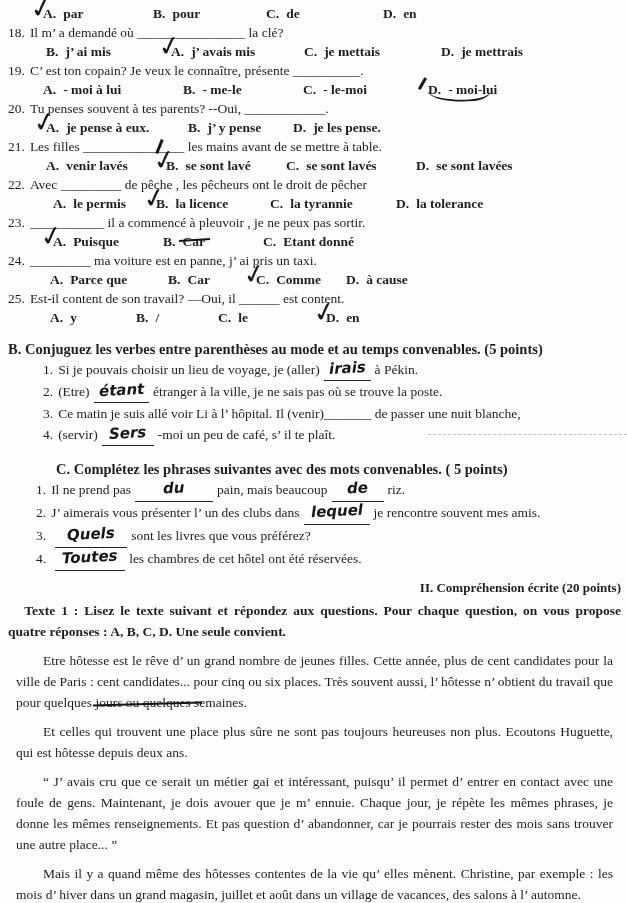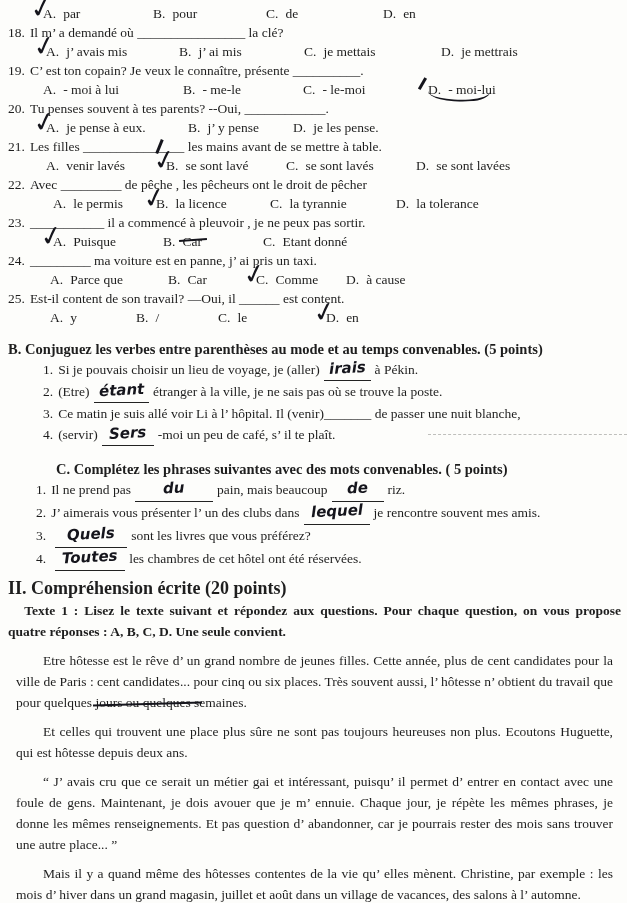--- a/index.html
+++ b/index.html
@@ -14,21 +14,21 @@
     font-family:"Liberation Serif","DejaVu Serif",serif;
     font-size:13.5px;
     box-sizing:border-box;
     padding:4px 6px 6px 8px;
     overflow:hidden;
     position:relative;
   }
   .line{line-height:19px;white-space:nowrap;position:relative;}
   .q-line .qnum{display:inline-block;margin-right:5px;}
   .opt-line{display:flex;}
-  .opt{white-space:nowrap;flex:0 0 auto;}
+  .opt{white-space:nowrap;flex:0 0 auto;font-weight:bold;}
   .opt:last-child{flex:1 1 auto;}
   .ol,.ot{display:inline-block;position:relative;}
   .ol{margin-right:7px;}
   
   .mark-check::after{
     content:"\2713";
     position:absolute;left:-13px;top:-10px;
     font-family:"DejaVu Sans",sans-serif;font-weight:bold;
     font-size:27px;line-height:1;color:var(--pen);
     transform:rotate(-12deg);pointer-events:none;
@@ -60,21 +60,21 @@
     display:inline-block;border-bottom:1.5px solid #222;
     text-align:center;vertical-align:baseline;margin:0 4px;position:relative;
   }
   .hw{
     font-family:"DejaVu Sans",sans-serif;font-style:italic;font-weight:bold;
     font-size:15px;color:var(--pen);display:inline-block;
     transform:rotate(-3deg);position:relative;top:-1px;padding:0 5px;
     line-height:15px;
   }
   
-  .ii-head{font-weight:bold;font-size:18px;line-height:22px;margin-top:6px;}
+  .ii-head{font-weight:bold;font-size:13px;line-height:22px;margin-top:6px;text-align:right;}
   .intro{font-weight:bold;line-height:21px;text-align:justify;text-indent:1.2em;margin:1px 0 0 0;}
   .para{line-height:21px;text-align:justify;text-indent:2em;margin:8px;}
   .struck{position:relative;}
   .struck::after{
     content:"";position:absolute;left:-2px;right:-3px;top:54%;
     border-top:2px solid var(--pen);transform:rotate(-1.5deg);
   }
   .gap-b{margin-top:12px;}
   .gap-c{margin-top:13px;margin-left:48px;}
 </style>
@@ -87,22 +87,22 @@
     <span class="opt" style="width:110px"><span class="ol mark-check">A.</span><span class="ot">par</span></span>
     <span class="opt" style="width:113px"><span class="ol">B.</span><span class="ot">pour</span></span>
     <span class="opt" style="width:117px"><span class="ol">C.</span><span class="ot">de</span></span>
     <span class="opt"><span class="ol">D.</span><span class="ot">en</span></span>
   </div>
 
   <div class="line q-line">
     <span class="qnum">18.</span><span>Il m’ a demandé où ________________ la clé?</span>
   </div>
   <div class="line opt-line" style="padding-left:38px">
+    <span class="opt" style="width:125px"><span class="ol">B.</span><span class="ot">j’ ai mis</span></span>
     <span class="opt" style="width:133px"><span class="ol mark-check">A.</span><span class="ot">j’ avais mis</span></span>
-    <span class="opt" style="width:125px"><span class="ol">B.</span><span class="ot">j’ ai mis</span></span>
     <span class="opt" style="width:137px"><span class="ol">C.</span><span class="ot">je mettais</span></span>
     <span class="opt"><span class="ol">D.</span><span class="ot">je mettrais</span></span>
   </div>
 
   <div class="line q-line">
     <span class="qnum">19.</span><span>C’ est ton copain? Je veux le connaître, présente __________.</span>
   </div>
   <div class="line opt-line" style="padding-left:35px">
     <span class="opt" style="width:140px"><span class="ol">A.</span><span class="ot">- moi à lui</span></span>
     <span class="opt" style="width:120px"><span class="ol">B.</span><span class="ot">- me-le</span></span>

